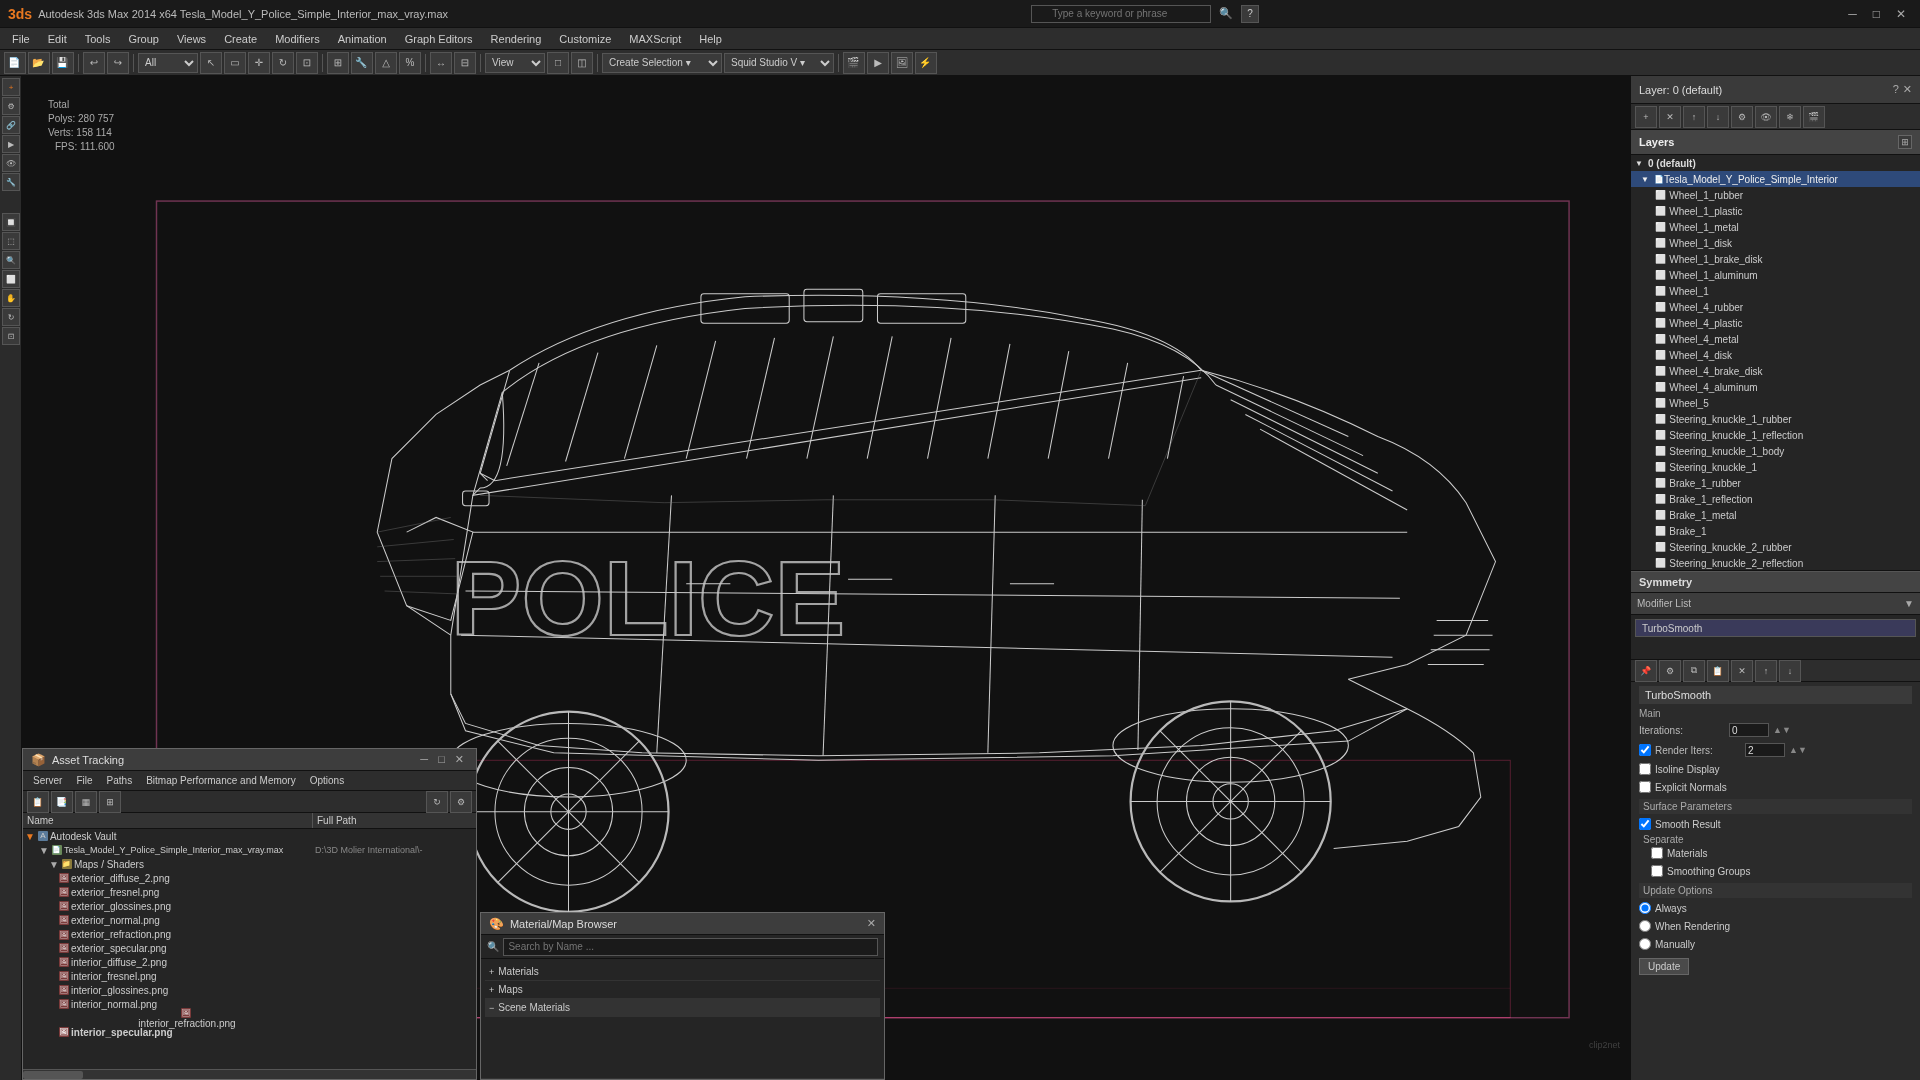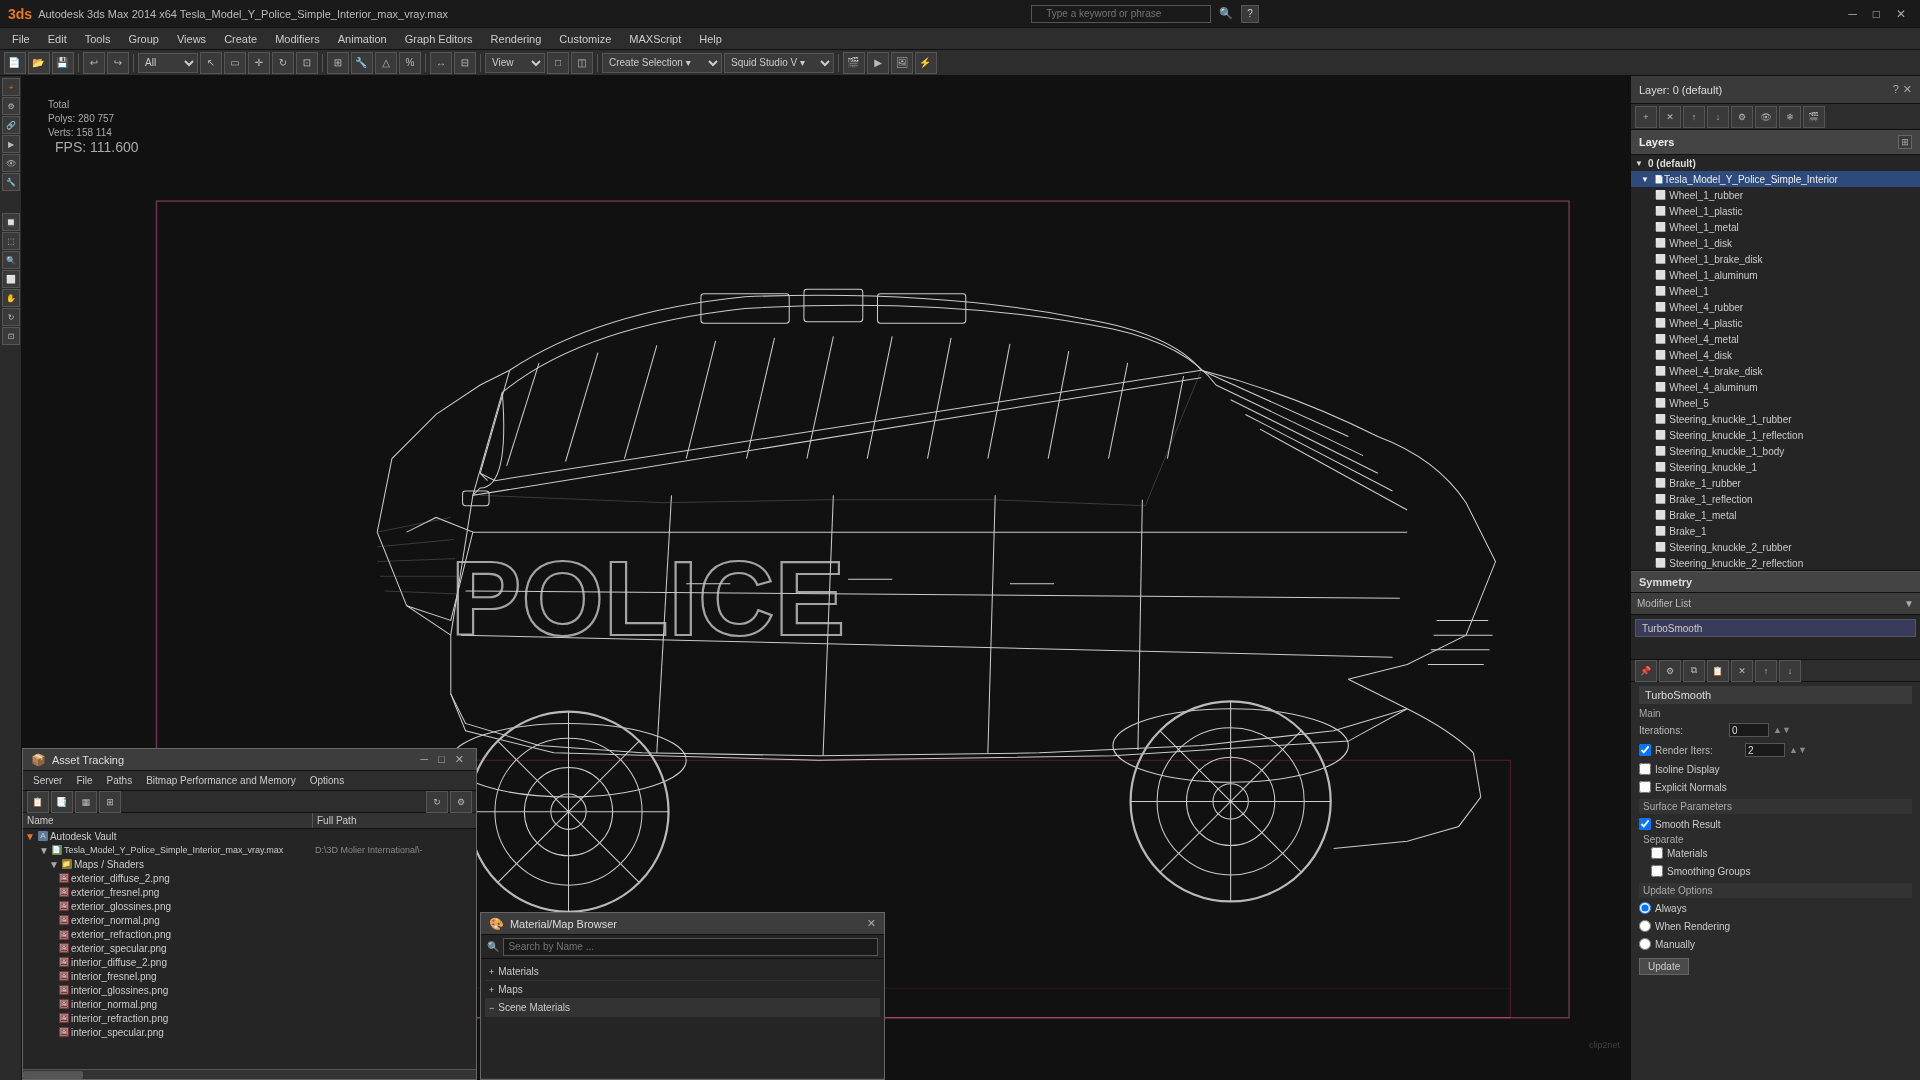--- a/index.html
+++ b/index.html
@@ -347,21 +347,21 @@
   </style>
 </head>
 <body>
 
 <div id="titlebar">
   <div id="titlebar-left">
     <span style="color:#e87820;font-weight:bold;font-size:14px;">3ds</span>
     <span style="color:#bbb;font-size:11px;">Autodesk 3ds Max 2014 x64   Tesla_Model_Y_Police_Simple_Interior_max_vray.max</span>
   </div>
   <div style="display:flex;align-items:center;gap:8px;">
-    <input type="text" style="width: 180px; height: 18px; background: rgb(26, 26, 26); border: 1px solid rgb(85, 85, 85); color: rgb(204, 204, 204); font-size: 10px; padding: 0px 14px;" placeholder="Type a keyword or phrase">
+    <input type="text" style="width: 180px; height: 18px; background: rgb(26, 26, 26); border: 1px solid rgb(85, 85, 85); color: rgb(204, 204, 204); font-size: 10px; padding: 0px 20px;" placeholder="Type a keyword or phrase">
     <span style="color:#888;cursor:pointer;">🔍</span>
     <span style="width:18px;height:18px;background:#3a3a3a;border:1px solid #555;display:inline-flex;align-items:center;justify-content:center;font-size:10px;cursor:pointer;color:#ccc;">?</span>
   </div>
   <div id="titlebar-controls">
     <span>─</span>
     <span>□</span>
     <span>✕</span>
   </div>
 </div>
 
@@ -448,21 +448,21 @@
   <div id="viewport" style="flex:1;background:#1a1a1a;position:relative;overflow:hidden;">
 
     <div id="viewport-stats" style="position:absolute;top:22px;left:26px;z-index:10;">
       <div style="font-size:10px;color:#aaa;">Total</div>
       <div style="font-size:10px;color:#aaa;">
         <span>Polys:</span> <span>280 757</span>
       </div>
       <div style="font-size:10px;color:#aaa;">
         <span>Verts:</span> <span>158 114</span>
       </div>
-      <div style="font-size:14px;color:#aaa;padding-left:7px;">
+      <div style="font-size:10px;color:#aaa;padding-left:7px;">
         <span>FPS:</span> <span>111.600</span>
       </div>
     </div>
 
     <div id="wireframe-bg" style="width:100%;height:100%;background:#111;position:relative;">
       <svg width="100%" height="100%" viewBox="0 0 1010 700" preserveAspectRatio="xMidYMid meet" style="position:absolute;top:0;left:0;">
 
         <line x1="50" y1="640" x2="970" y2="640" stroke="#cc3366" stroke-width="0.5" opacity="0.6"></line>
         <line x1="50" y1="620" x2="970" y2="620" stroke="#cc3366" stroke-width="0.3" opacity="0.3"></line>
 
@@ -942,28 +942,28 @@
       <div class="path-cell"></div>
     </div>
     <div class="asset-row">
       <div class="name-cell indent3" style="width:290px;display:flex;align-items:center;">
         <span class="asset-icon map" style="font-size:7px;">🖼</span>
         <span>interior_normal.png</span>
       </div>
       <div class="path-cell"></div>
     </div>
     <div class="asset-row">
-      <div class="name-cell indent3" style="width:290px;display:flex;align-items:center;">
+      <div class="name-cell indent3" style="width:290px;display:flex;align-items:center;flex-direction:column;">
         <span class="asset-icon map" style="font-size:7px;">🖼</span>
         <span>interior_refraction.png</span>
       </div>
       <div class="path-cell"></div>
     </div>
     <div class="asset-row">
-      <div class="name-cell indent3" style="width:290px;display:flex;align-items:center;">
+      <div class="name-cell indent3" style="width:290px;display:flex;align-items:center;font-weight:bold;">
         <span class="asset-icon map" style="font-size:7px;">🖼</span>
         <span>interior_specular.png</span>
       </div>
       <div class="path-cell"></div>
     </div>
   </div>
 
   <div style="height:10px;background:#333;border-top:1px solid #555;position:relative;">
     <div style="width:60px;height:8px;background:#555;border-radius:2px;position:absolute;left:0;top:1px;"></div>
   </div>

